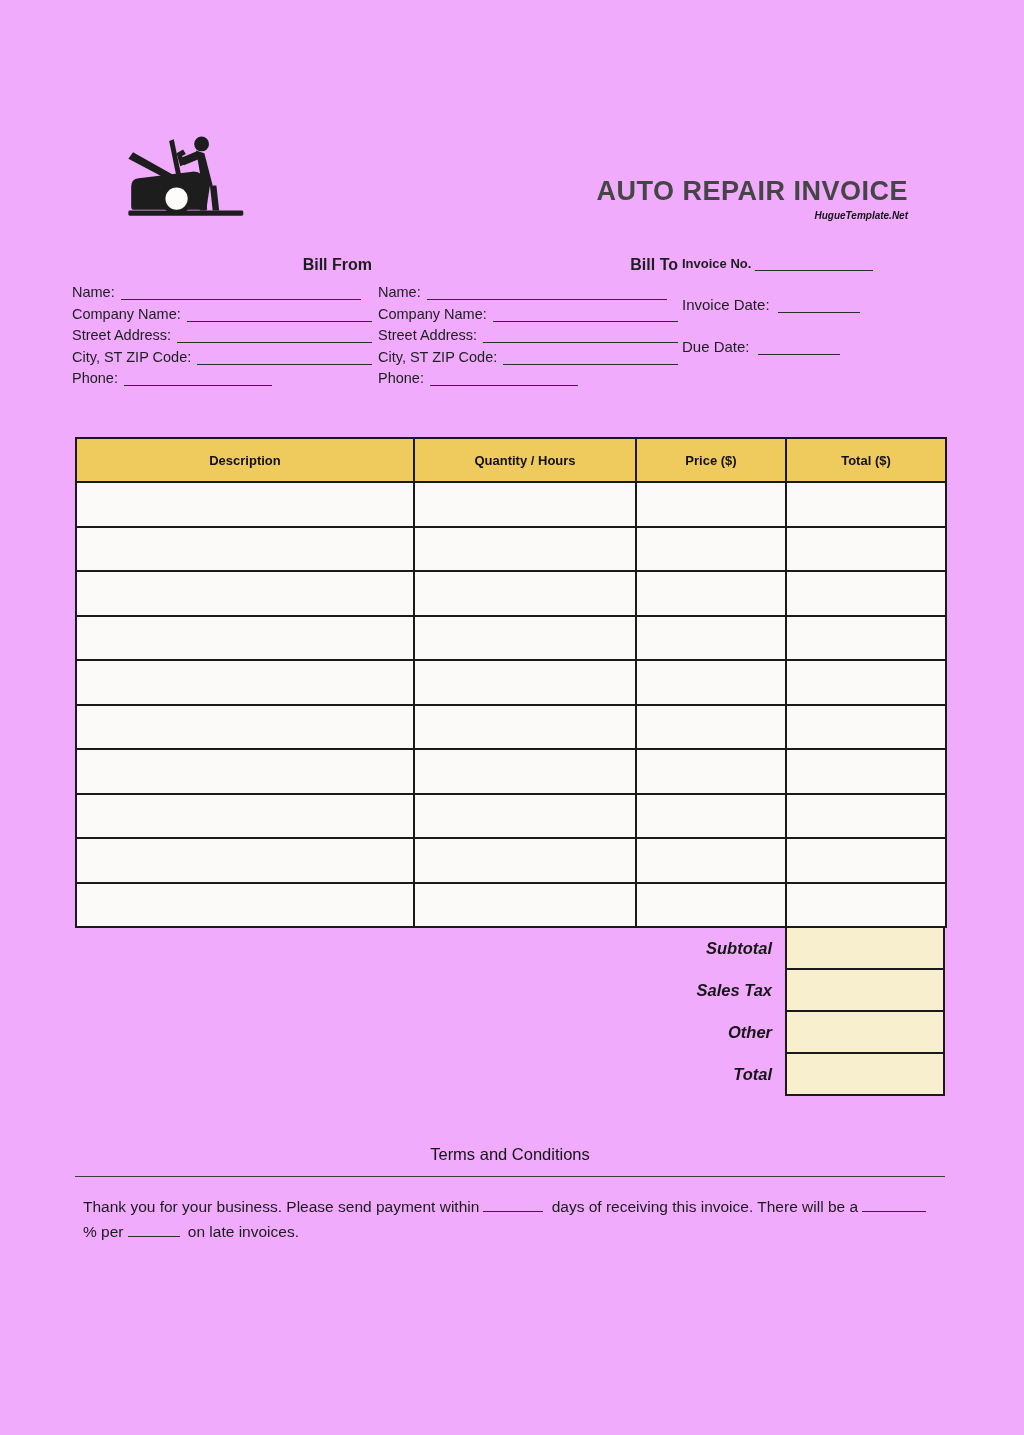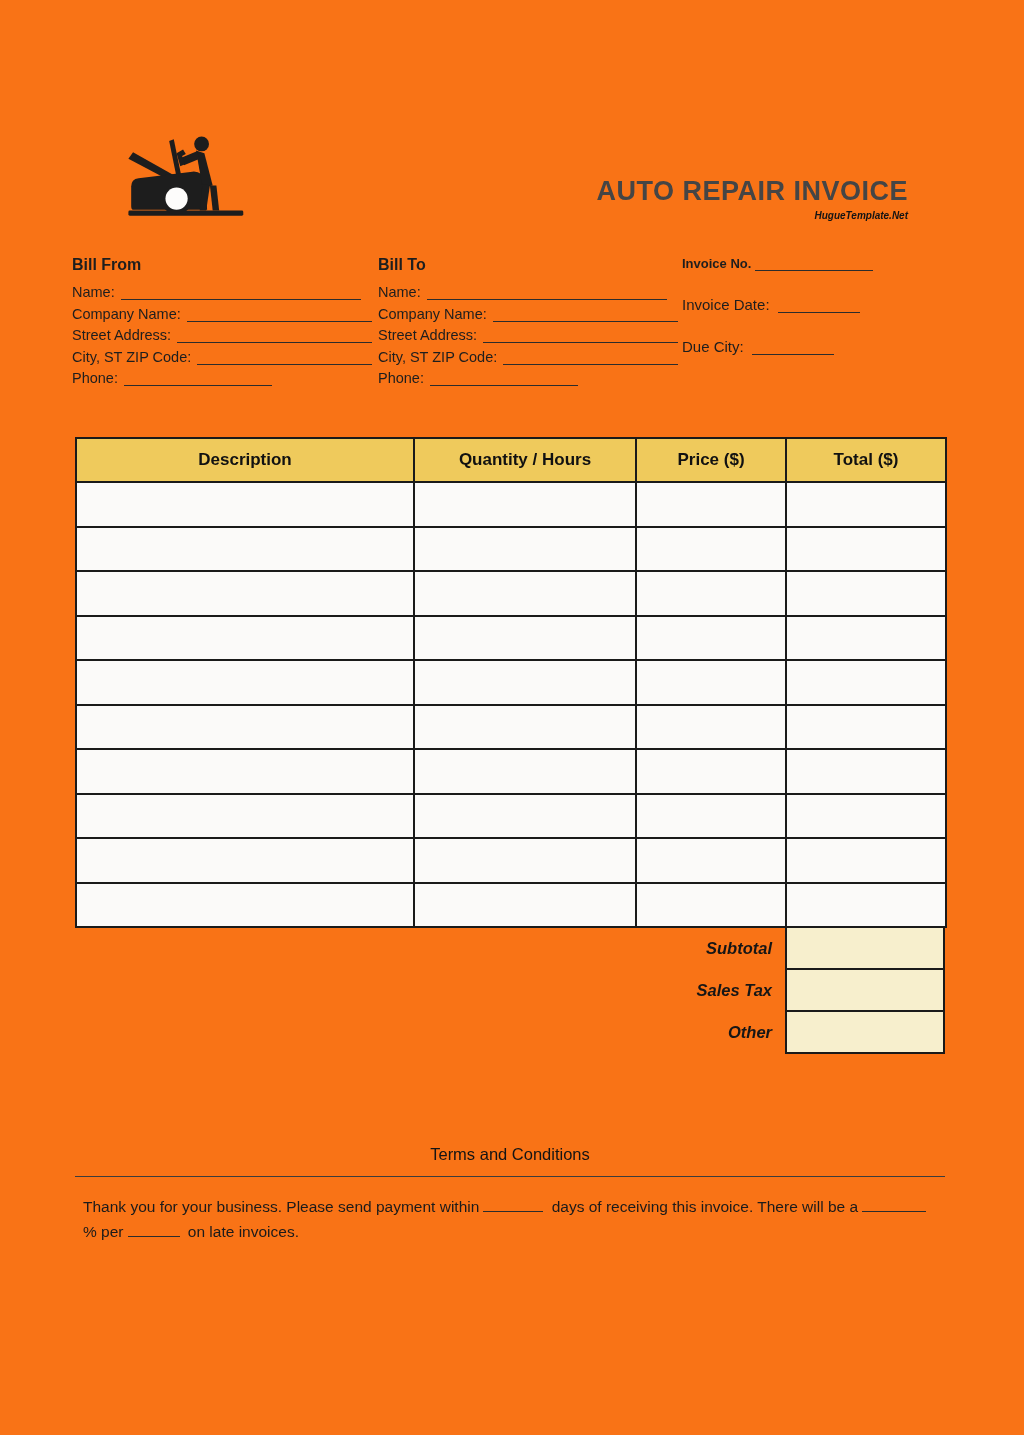--- a/index.html
+++ b/index.html
@@ -2,21 +2,21 @@
 <html style="--header-bg: #efca5c; --box-bg: #f7efcd;"><head>
 <meta charset="utf-8">
 <style>
   * { margin: 0; padding: 0; box-sizing: border-box; }
   html, body { background: #ffffff; }
   body { font-family: "Liberation Sans", sans-serif; color: #1e1e1e; }
   .page {
     position: relative;
     width: 1024px;
     height: 1435px;
-    background: #f97316;
+    background: #f0abfc;
     overflow: hidden;
   }
 
   
   .logo {
     position: absolute;
     left: 126px; top: 130px;
     width: 128px; height: 88px;
   }
   .logo svg { width: 100%; height: 100%; }
@@ -44,20 +44,21 @@
     position: absolute;
     top: 256px;
     width: 300px;
   }
   .party.from { left: 72px; }
   .party.to   { left: 378px; }
   .party-heading {
     font-size: 16px;
     font-weight: 700;
     margin-bottom: 10px;
+    text-align: right;
   }
   .field-row {
     display: flex;
     font-size: 14.5px;
     height: 21.5px;
     white-space: nowrap;
   }
   .field-row .label { padding-right: 6px; }
   .fill-line {
     display: inline-block;
@@ -97,21 +98,21 @@
     width: 870px;
     border-collapse: collapse;
     table-layout: fixed;
   }
   .items-table th, .items-table td {
     border: 2px solid #1a1a1a;
   }
   .items-table th {
     background: var(--header-bg, #efca5c);
     height: 44px;
-    font-size: 17px;
+    font-size: 13px;
     font-weight: 600;
     color: #111;
   }
   .items-table td {
     background: #fbfaf9;
     height: 44.5px;
   }
   .col-desc  { width: 338px; }
   .col-qty   { width: 222px; }
   .col-price { width: 150px; }
@@ -272,21 +273,21 @@
   <div class="invoice-meta">
     <div class="meta-row first">
       <span class="label">Invoice No.</span>
       <span class="meta-line no"></span>
     </div>
     <div class="meta-row">
       <span class="label">Invoice Date:</span>
       <span class="meta-line date"></span>
     </div>
     <div class="meta-row">
-      <span class="label">Due City:</span>
+      <span class="label">Due Date:</span>
       <span class="meta-line date"></span>
     </div>
   </div>
 
   <table class="items-table">
     <colgroup>
       <col class="col-desc">
         <col class="col-qty">
         <col class="col-price">
         <col class="col-total">
@@ -369,20 +370,24 @@
       <div class="totals-box"></div>
     </div>
     <div class="totals-row">
       <div class="totals-label">Sales Tax</div>
       <div class="totals-box"></div>
     </div>
     <div class="totals-row">
       <div class="totals-label">Other</div>
       <div class="totals-box"></div>
     </div>
+    <div class="totals-row">
+      <div class="totals-label">Total</div>
+      <div class="totals-box"></div>
+    </div>
   </div>
 
   <div class="terms">
     <div class="terms-heading">Terms and Conditions</div>
     <hr class="terms-rule">
     <div class="terms-text">
       <span>Thank you for your business. Please send payment within</span><span class="terms-blank b1"></span>
       <span>days of receiving this invoice. There</span>
       <span>will be a</span><span class="terms-blank b2"></span>
       <span>% per</span><span class="terms-blank b3"></span>

